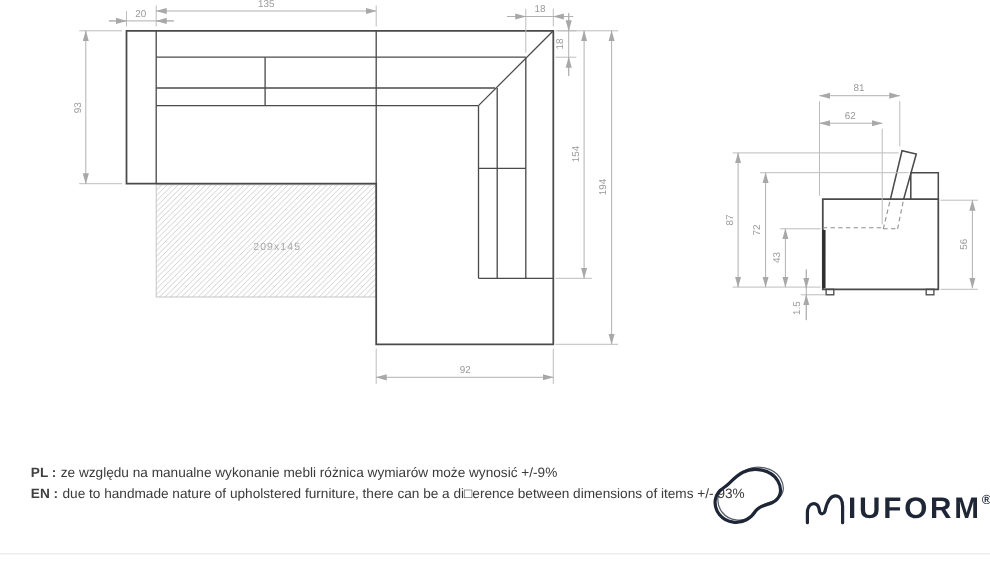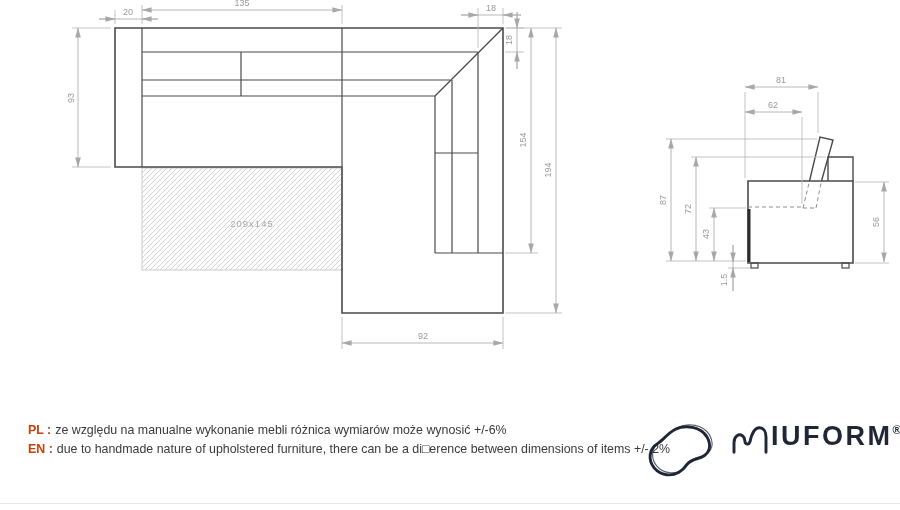--- a/index.html
+++ b/index.html
@@ -5,22 +5,22 @@
   html,body{margin:0;padding:0;}
   body{
     width:900px;height:510px;position:relative;background:#ffffff;
     font-family:"Liberation Sans", sans-serif;overflow:hidden;
   }
   svg text{font-family:"Liberation Sans", sans-serif;}
   .drawing{position:absolute;left:0;top:0;}
   .dim-label{fill:#9a9a9a;font-size:9px;}
   .bed-label{fill:#a8a8a8;font-size:9.5px;letter-spacing:1px;}
   .notes{position:absolute;left:28px;top:421px;font-size:12.4px;color:#3a3a3a;line-height:19.2px;white-space:nowrap;}
-  .notes .lang{font-weight:bold;color:#c2410c;margin-right:4px;}
-  .logo{position:absolute;left:645px;top:423px;display:flex;align-items:flex-start;color:#1f2737;}
+  .notes .lang{font-weight:bold;color:#404040;margin-right:4px;}
+  .logo{position:absolute;left:645px;top:423px;display:flex;align-items:flex-end;color:#1f2737;}
   .logo .bean{margin-right:10px;}
   .logo .mwave{margin-bottom:3px;margin-right:2px;}
   .logo .brand{font-size:27px;line-height:1;margin-bottom:5px;letter-spacing:2.5px;}
   .logo .brand .iu{font-weight:600;}
   .logo .brand .form{font-weight:800;}
   .logo .reg{font-size:12px;margin-bottom:20px;font-weight:600;}
   .footer-line{position:absolute;left:0;top:503px;width:900px;height:0;border-top:1px solid #e4e7ea;}
 </style>
 </head>
 <body>
@@ -191,24 +191,24 @@
 
     <g>
       <line x1="884" y1="182" x2="884" y2="262" stroke="#b0b0b0" stroke-width="0.9" marker-start="url(#arr)" marker-end="url(#arr)"></line>
       <text class="dim-label" x="879" y="222" text-anchor="middle" transform="rotate(-90 879 222)">56</text>
     </g>
   </g>
 </svg>
 
 <div class="notes">
   <div class="note-line">
-    <span class="lang">PL :</span><span>ze względu na manualne wykonanie mebli różnica wymiarów może wynosić +/-6%</span>
+    <span class="lang">PL :</span><span>ze względu na manualne wykonanie mebli różnica wymiarów może wynosić +/-9%</span>
   </div>
   <div class="note-line">
-    <span class="lang">EN :</span><span>due to handmade nature of upholstered furniture, there can be a di□erence between dimensions of items +/- 2%</span>
+    <span class="lang">EN :</span><span>due to handmade nature of upholstered furniture, there can be a di□erence between dimensions of items +/- 93%</span>
   </div>
 </div>
 
 <div class="logo">
   <svg class="bean" width="76" height="58" viewBox="0 0 60 46">
     <path d="M24,5 C32,1 44,3 49,11 C53,18 51,24 45,27 C40,29 36,29 33,33 C30,38 24,42 17,41 C9,40 3,33 4,25 C5,18 10,17 14,13 C17,10 20,7 24,5 Z" fill="none" stroke="#1f2737" stroke-width="2.3"></path>
     <path d="M24,5 C32,1 44,3 49,11 C53,18 51,24 45,27 C40,29 36,29 33,33 C30,38 24,42 17,41 C9,40 3,33 4,25 C5,18 10,17 14,13 C17,10 20,7 24,5 Z" fill="none" stroke="#1f2737" stroke-width="0.9" opacity="0.75" transform="translate(2,-1.6)"></path>
   </svg>
   <svg class="mwave" width="38" height="32" viewBox="0 0 40 34">
     <path d="M3,31 L3,21 C3,14 8,11 12,13.5 C15,15.5 14,19 15,21 C16,23 19,23 20,20 C22,10 26,5 30,5 C35,5 37,10 37,15 L37,31" fill="none" stroke="#1f2737" stroke-width="3.1" stroke-linecap="round" stroke-linejoin="round"></path>

